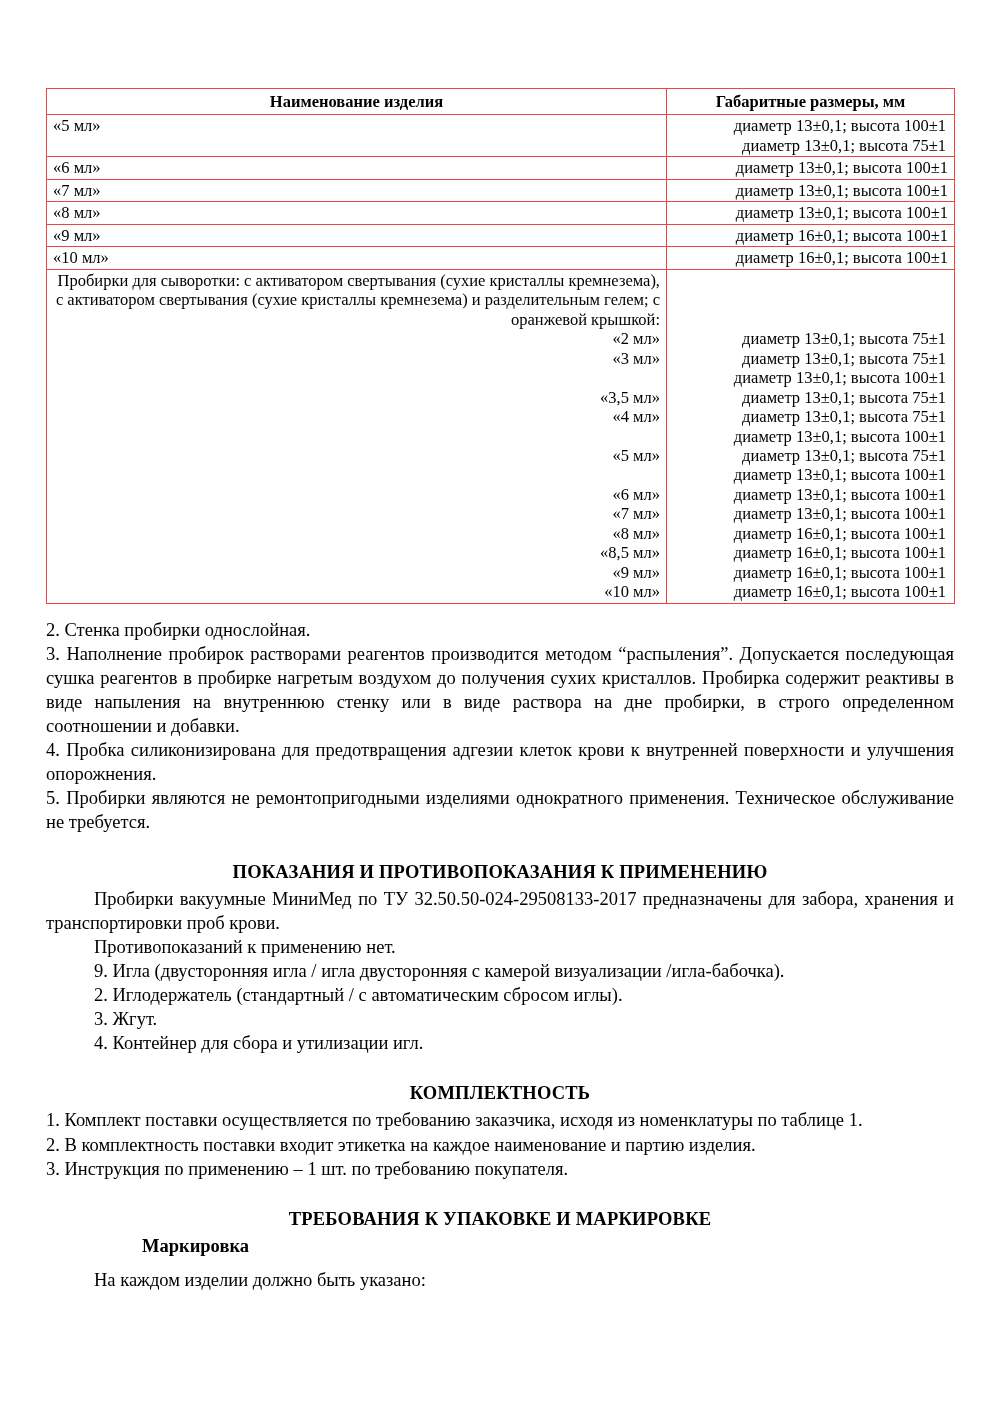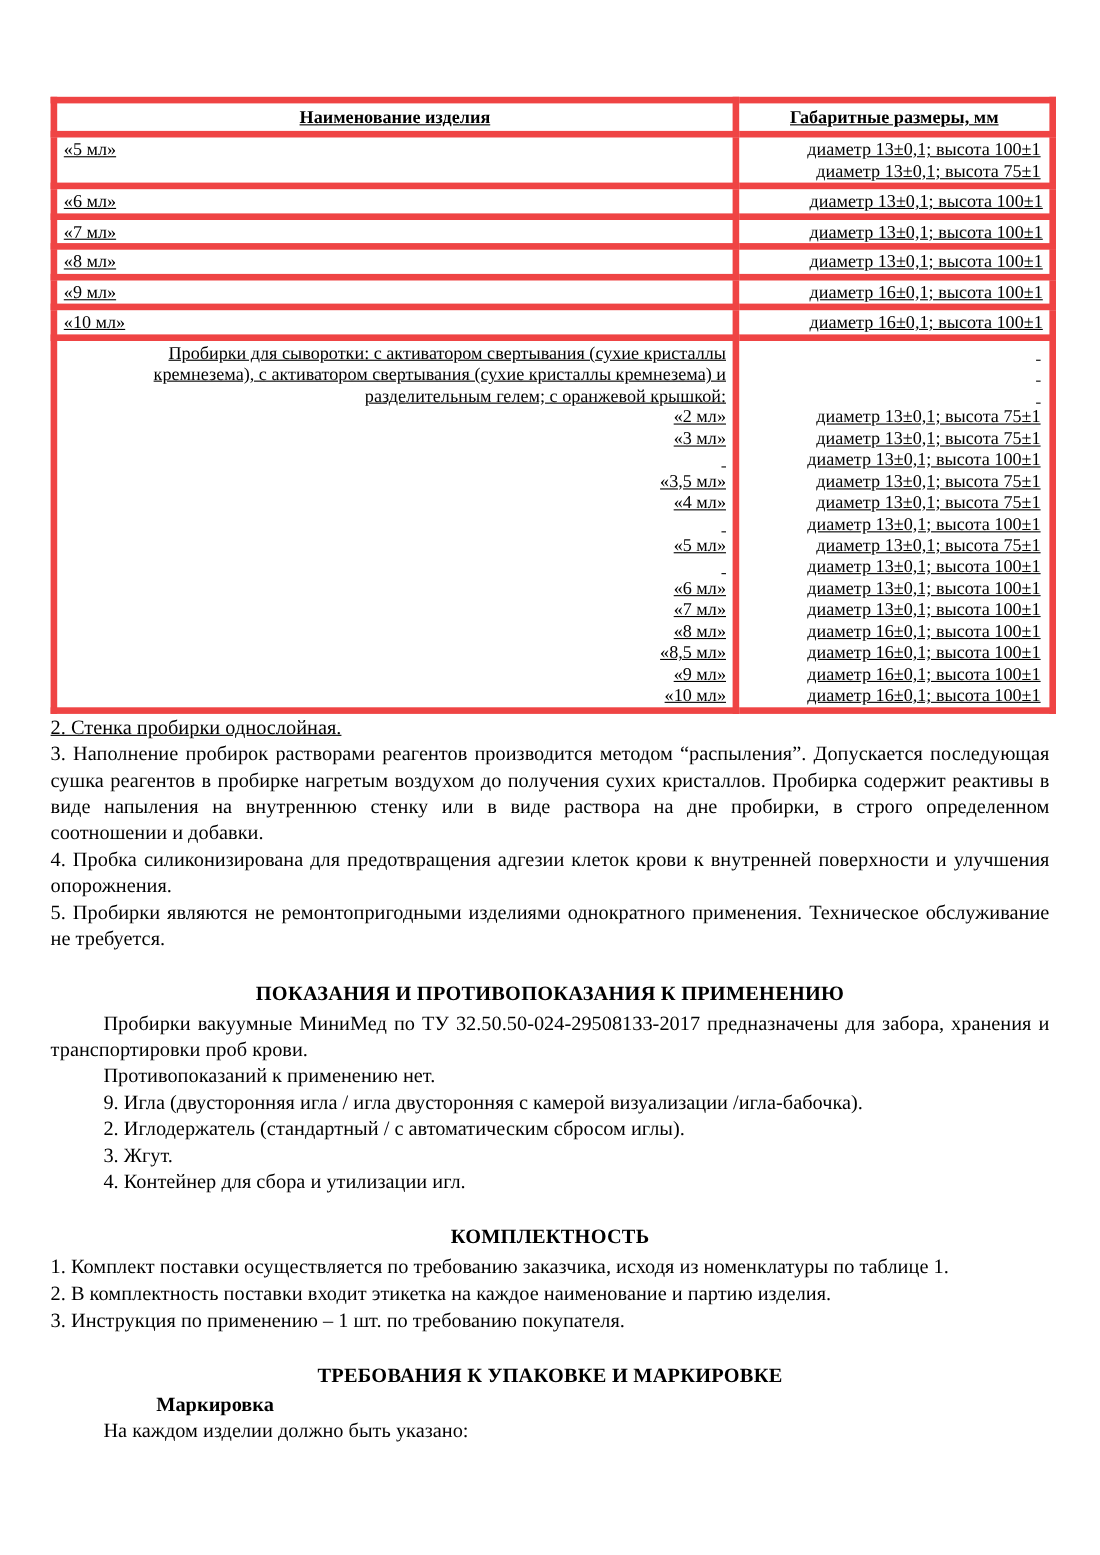--- a/index.html
+++ b/index.html
@@ -20,25 +20,24 @@
     min-height: 1414px;
     padding: 88px 46px 40px 46px;
   }
   table.spec {
     border-collapse: collapse;
     width: 908px;
     table-layout: fixed;
     font-size: 16.5px;
   }
   table.spec td, table.spec th {
-    border: 6px solid #ef4444;
+    border: 1px solid #ef4444;
     padding: 1px 6px;
     vertical-align: top;
     line-height: 1.18;
-    text-decoration: underline;
   }
   table.spec th {
     text-align: center;
     font-weight: bold;
     padding: 3px 6px;
   }
   .col-name { width: 620px; }
   .col-dim  { width: 288px; }
   td.dim {
     text-align: right;
@@ -68,37 +67,36 @@
   .blank { min-height: 19px; }
 
   p.body {
     margin: 0;
     font-size: 18.5px;
     line-height: 1.30;
     text-align: justify;
     text-justify: inter-word;
   }
   p.body.first {
-    margin-top: 1px;
-    text-decoration: underline;
+    margin-top: 14px;
   }
   p.indent {
     text-indent: 48px;
   }
   h2.center {
     font-size: 18.5px;
     font-weight: bold;
     text-align: center;
     margin: 28px 0 4px 0;
     letter-spacing: 0.2px;
   }
   .subhead {
     font-size: 18.5px;
     font-weight: bold;
-    margin: 6px 0 0 96px;
+    margin: 6px 0 11px 96px;
   }
   .listline {
     text-indent: 48px;
   }
   .gap-s { margin-top: 2px; }
 </style>
 </head>
 <body>
 
 <div class="page">

